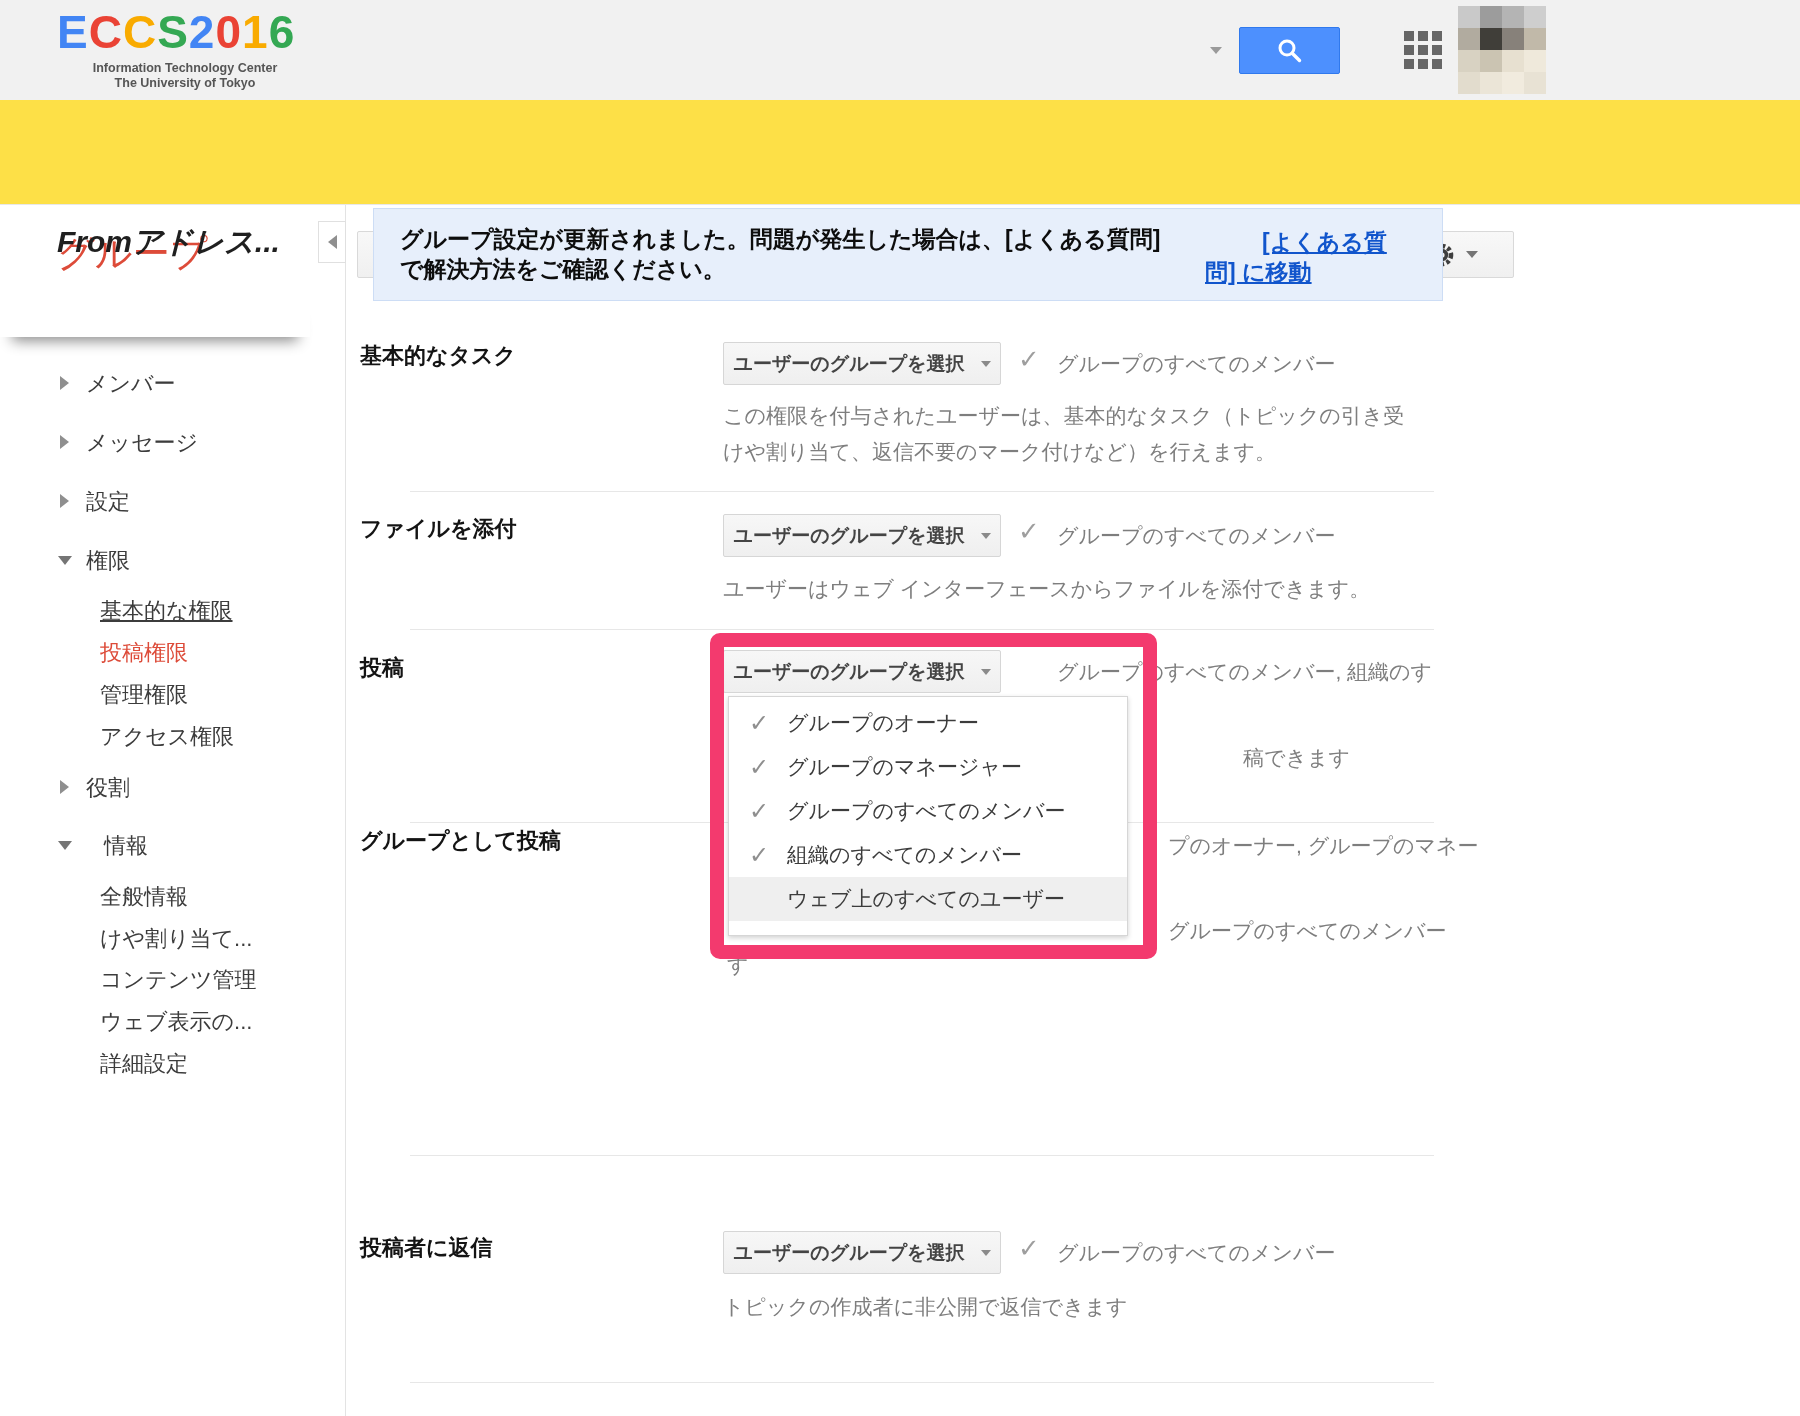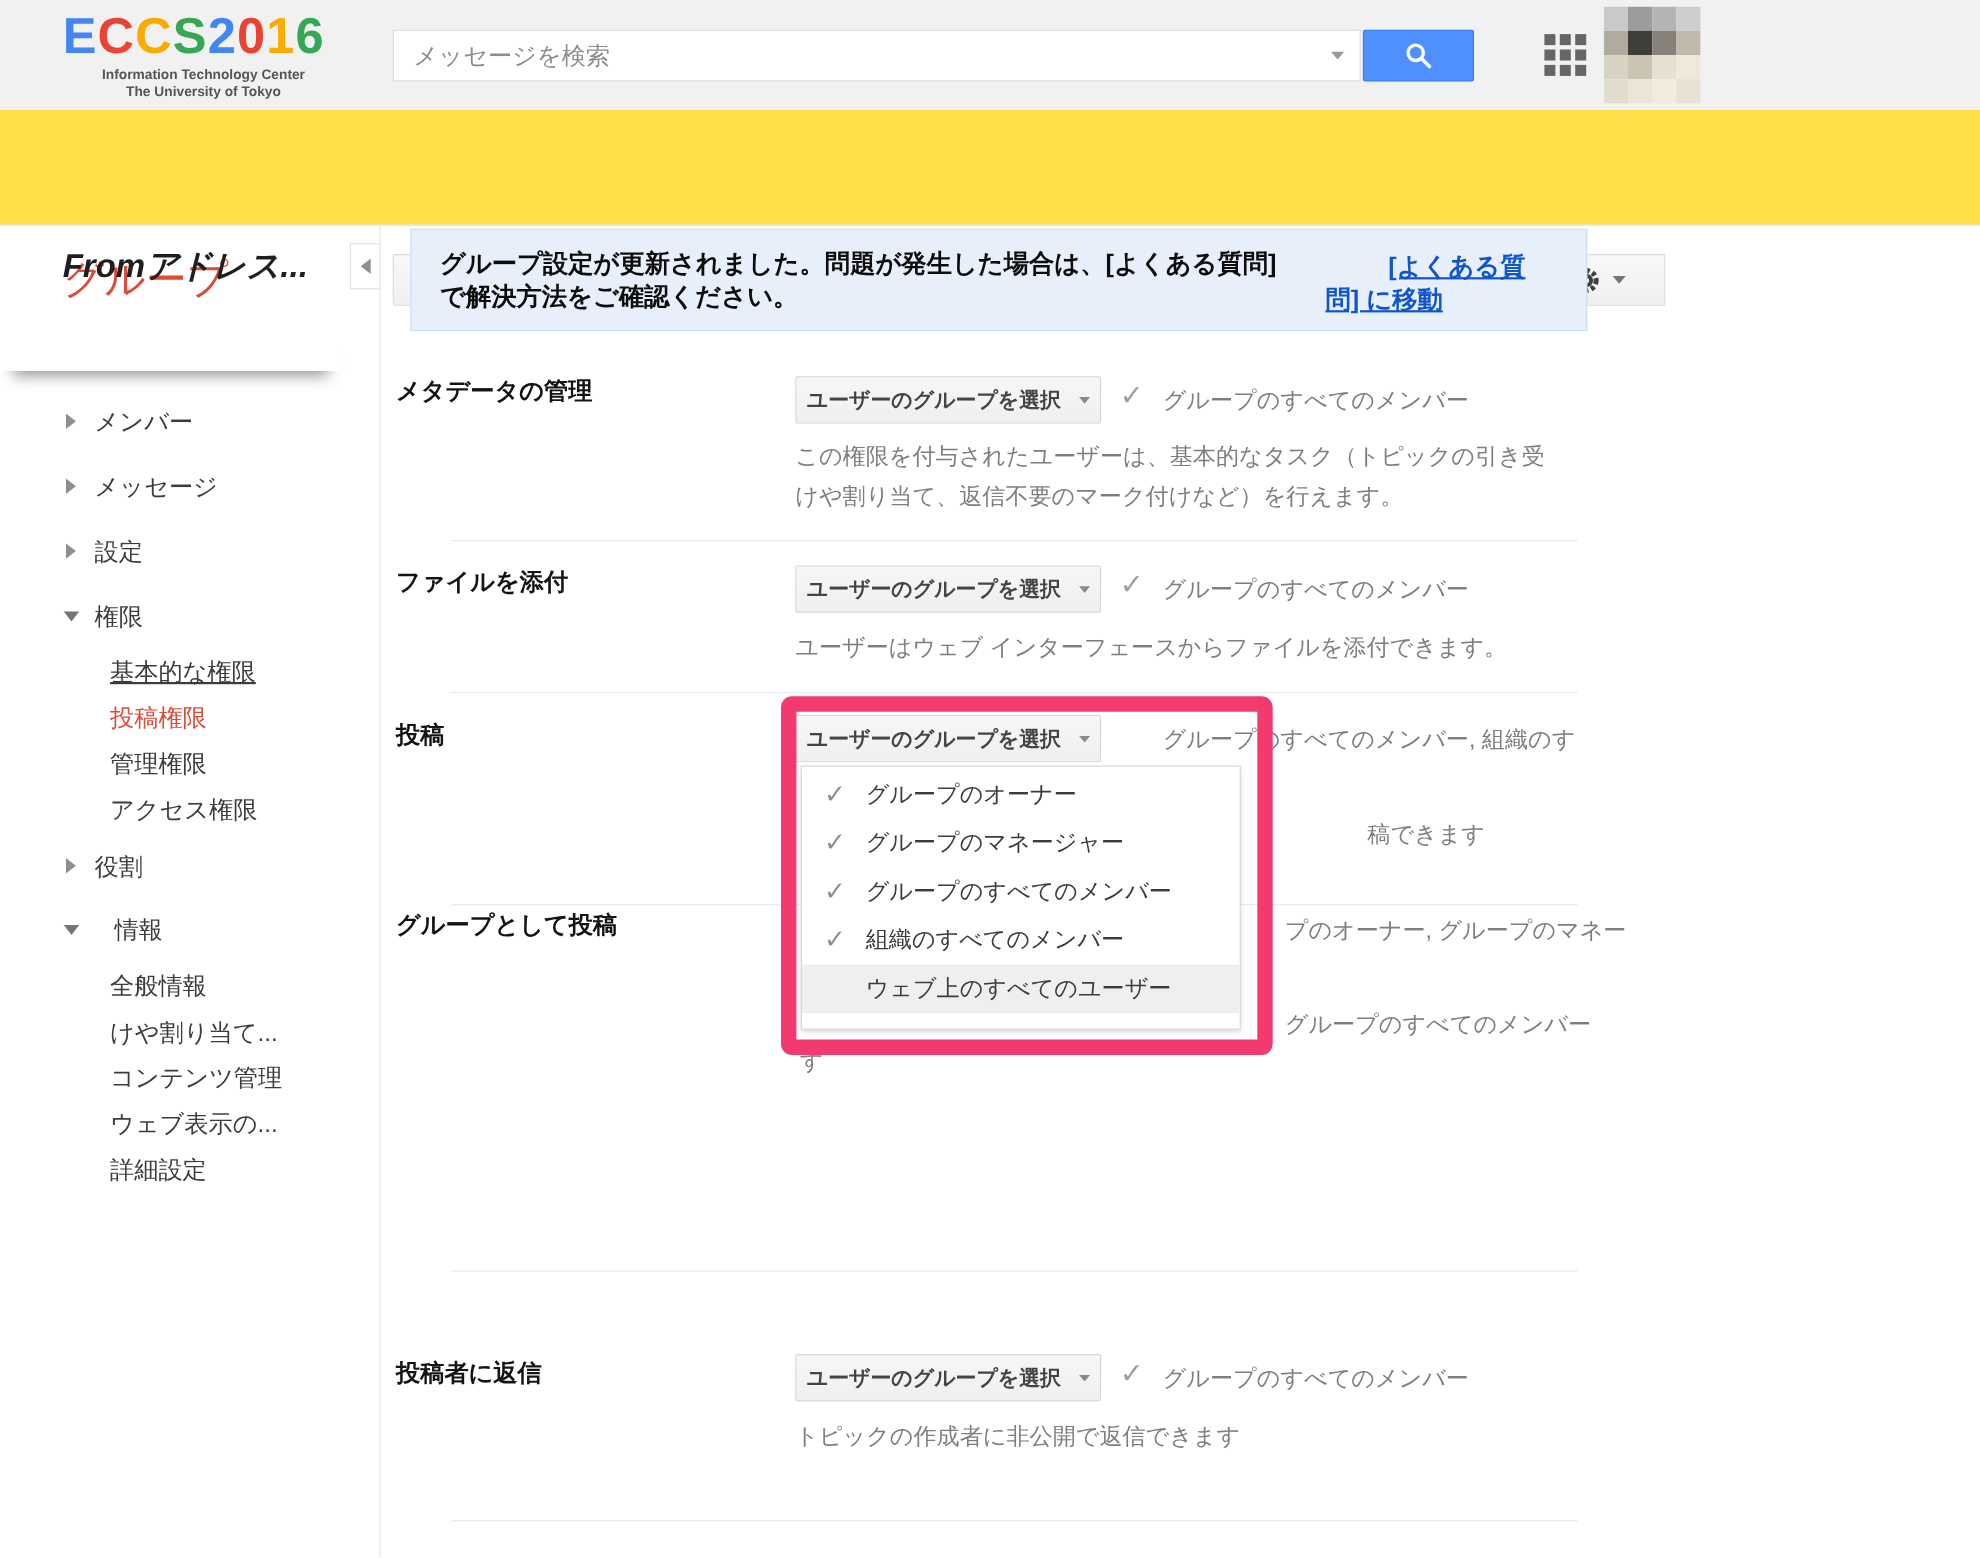--- a/index.html
+++ b/index.html
@@ -84,21 +84,20 @@
 <body>
 
 <div id="app">
 
   <div class="abs" id="topbar">
     <div class="abs logo-main"><span class="c-blue">E</span><span class="c-red">C</span><span class="c-yellow">C</span><span class="c-green">S</span><span class="c-blue">2</span><span class="c-red">0</span><span class="c-yellow">1</span><span class="c-green">6</span></div>
     <div class="abs logo-sub">
       <div>Information Technology Center</div>
       <div>The University of Tokyo</div>
     </div>
-    <input class="abs search-input" type="text" placeholder="メッセージを検索" style="">
     <div class="abs caret" id="search-caret"></div>
     <div class="abs search-btn">
       <svg width="27" height="27" viewBox="0 0 27 27">
         <circle cx="11" cy="11" r="7" fill="none" stroke="#fff" stroke-width="3"></circle>
         <line x1="16.2" y1="16.2" x2="23.5" y2="23.5" stroke="#fff" stroke-width="3.4" stroke-linecap="round"></line>
       </svg>
     </div>
     <div class="abs apps">
       <div></div>
         <div></div>
@@ -198,21 +197,21 @@
   <div class="abs sb-item" style="left:100px;top:1049px;">詳細設定</div>
 
   <div class="abs banner"></div>
   <div class="abs banner-text">
     <div>グループ設定が更新されました。問題が発生した場合は、[よくある質問]</div>
     <div>で解決方法をご確認ください。</div>
   </div>
   <div class="abs banner-link" id="blink1">[よくある質</div>
   <div class="abs banner-link" id="blink2">問] に移動</div>
 
-  <div class="abs row-label" style="top:341px;">メタデータの管理</div>
+  <div class="abs row-label" style="top:341px;">基本的なタスク</div>
   <div class="abs sel-btn" style="top:342px;">
     <span class="lbl">ユーザーのグループを選択</span>
     <span class="caret"></span>
   </div>
   <div class="abs row-check" style="left:1018px;top:344px;">✓</div>
   <div class="abs row-value" style="left:1057px;top:350px;">グループのすべてのメンバー</div>
   <div class="abs row-desc" style="top:398px;">
     <div>この権限を付与されたユーザーは、基本的なタスク（トピックの引き受</div>
     <div>けや割り当て、返信不要のマーク付けなど）を行えます。</div>
   </div>

